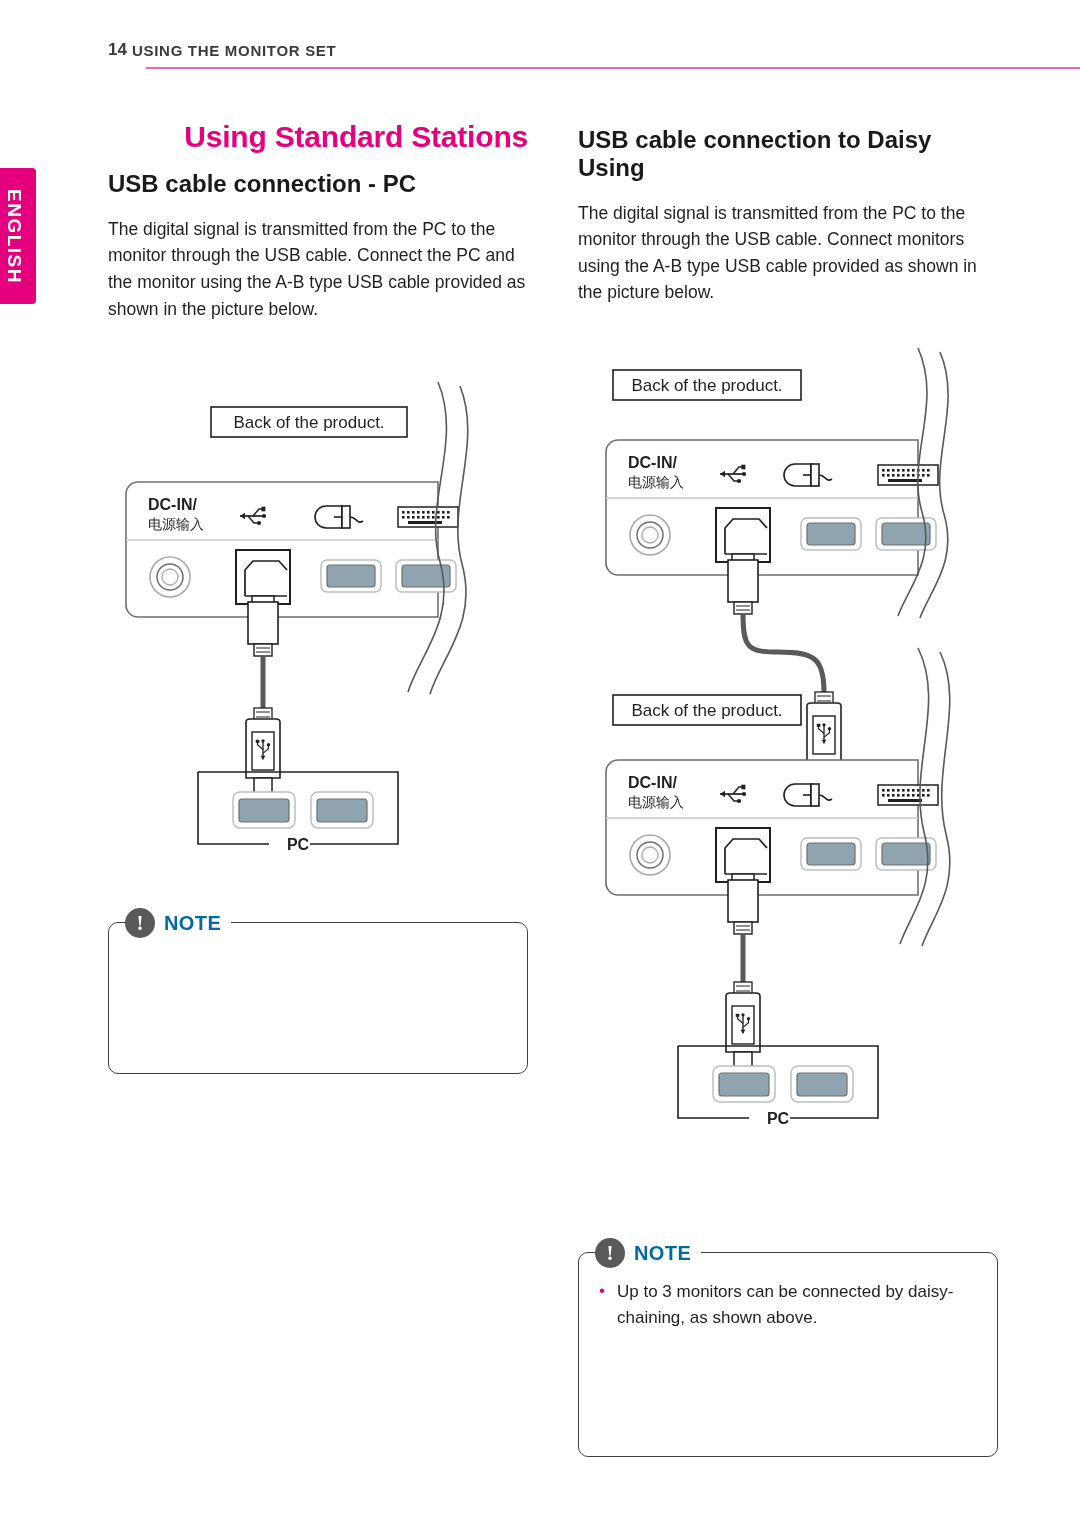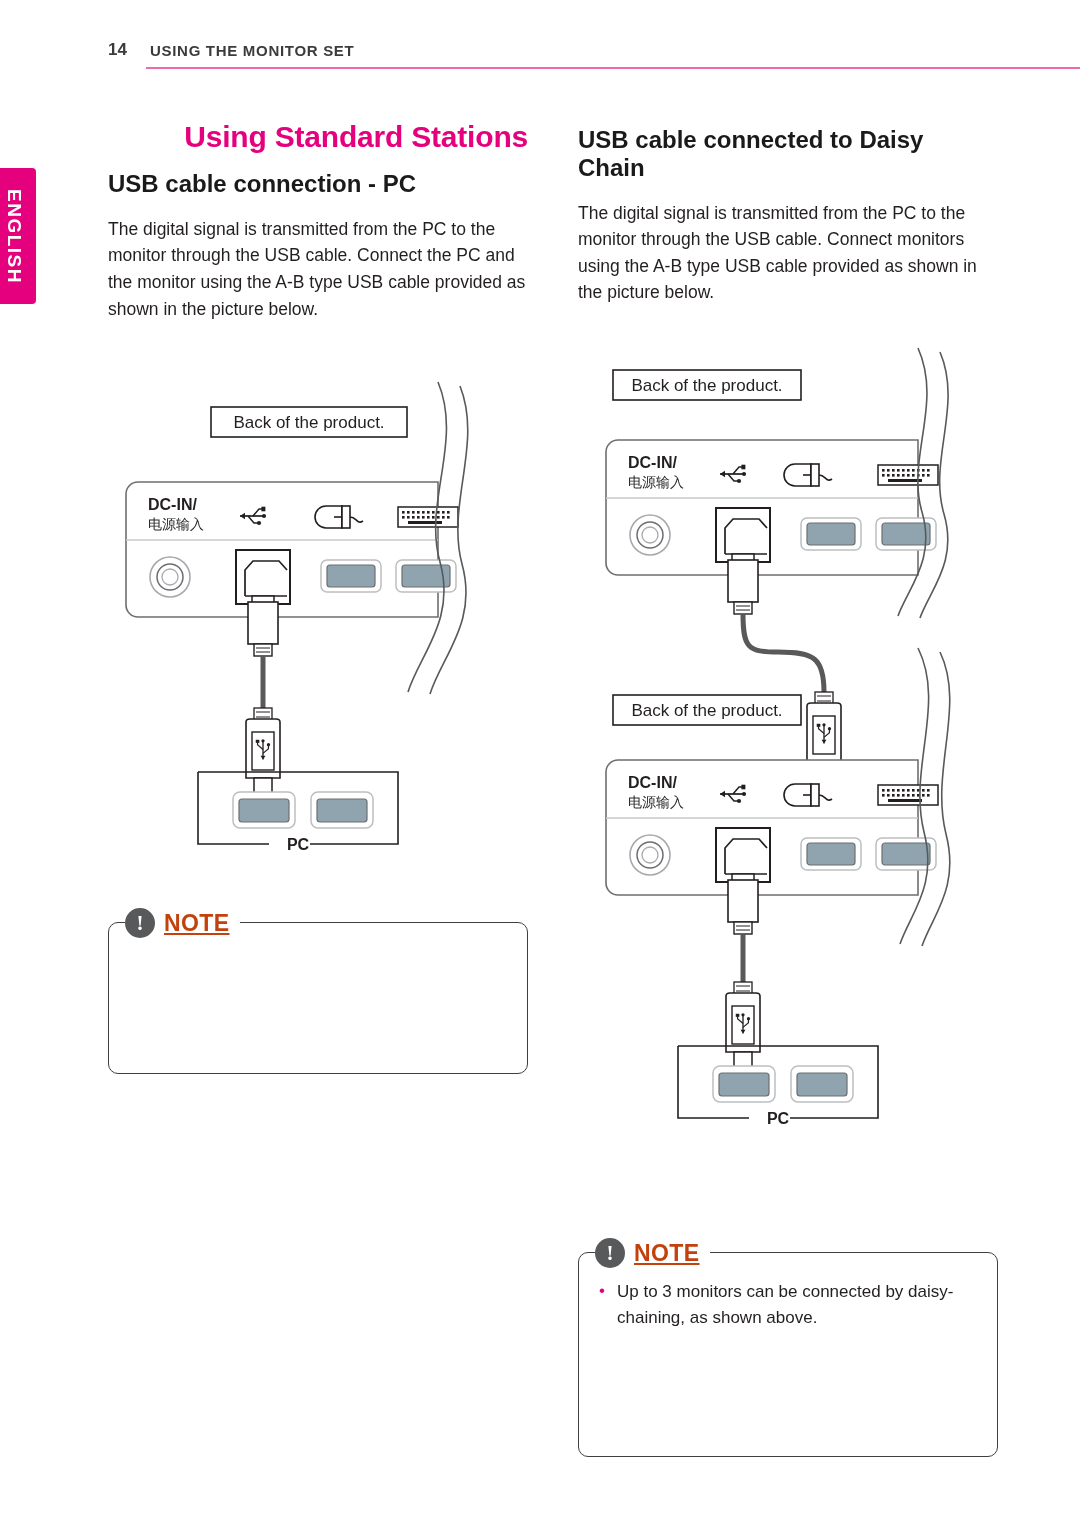--- a/index.html
+++ b/index.html
@@ -31,21 +31,21 @@
   .header{
     position:absolute; left:108px; top:40px; right:0px;
     height:34px;
     text-align:center;
   }
   .header .pg{
     position:absolute; left:0; top:0;
     font-size:17px; font-weight:bold; color:#3b3b3b;
   }
   .header .ttl{
-    position:absolute; left:42px; top:2px;
+    position:absolute; left:24px; top:2px;
     font-size:15px; font-weight:bold; letter-spacing:.7px; color:#3b3b3b;
   }
   .header .rule{
     position:absolute; left:38px; top:27px; right:0px;
     height:2px; background:#ec6aa8;
   }
   
   .col-left{position:absolute; left:108px; top:120px; width:420px;}
   .col-right{position:absolute; left:578px; top:126px; width:418px;}
 
@@ -78,21 +78,21 @@
     padding:0 10px 0 0;
     display:flex; align-items:center; gap:9px;
   }
   .note-badge{
     width:30px;height:30px;border-radius:50%;
     background:#58595b;
     display:flex;align-items:center;justify-content:center;
     color:#fff;font-size:21px;font-weight:bold;line-height:1;
     font-family:"Liberation Serif", serif;
   }
-  .note-label{font-size:23px;font-weight:bold;color:#c2410c;letter-spacing:.4px;text-decoration:underline;}
+  .note-label{font-size:20px;font-weight:bold;color:#0369a1;letter-spacing:.4px;}
   .note ul{margin:0;padding:26px 22px 10px 20px;list-style:none;}
   .note li{
     position:relative;
     padding-left:18px;
     font-size:17px; line-height:1.5; color:#231f20;
     margin-bottom:4px;
   }
   .note li:before{
     content:"•"; position:absolute; left:0; top:-1px;
     color:#e5007d; font-size:17px;
@@ -118,21 +118,21 @@
   <div class="rule"></div>
 </div>
 
 <div class="col-left">
   <h1 class="brand">Using Standard Stations</h1>
   <h2 class="sub">USB cable connection - PC</h2>
   <p class="body">The digital signal is transmitted from the PC to the monitor through the USB cable. Connect the PC and the monitor using the A-B type USB cable provided as shown in the picture below.</p>
 </div>
 
 <div class="col-right">
-  <h2 class="sub">USB cable connected to Daisy Chain</h2>
+  <h2 class="sub">USB cable connection to Daisy Using</h2>
   <p class="body">The digital signal is transmitted from the PC to the monitor through the USB cable. Connect monitors using the A-B type USB cable provided as shown in the picture below.</p>
 </div>
 
 <div class="diagram" style="left:108px; top:372px; width:420px; height:500px;">
   <svg width="420" height="500" viewBox="0 0 420 500">
     <defs>
       <g id="usbTrident">
         <path d="M0,-13 L0,11" stroke="#231f20" stroke-width="1.7" fill="none"></path>
         <path d="M0,11 l-3.2,-5 h6.4 z" fill="#231f20"></path>
         <circle cx="0" cy="-13" r="2.1" fill="#231f20"></circle>

